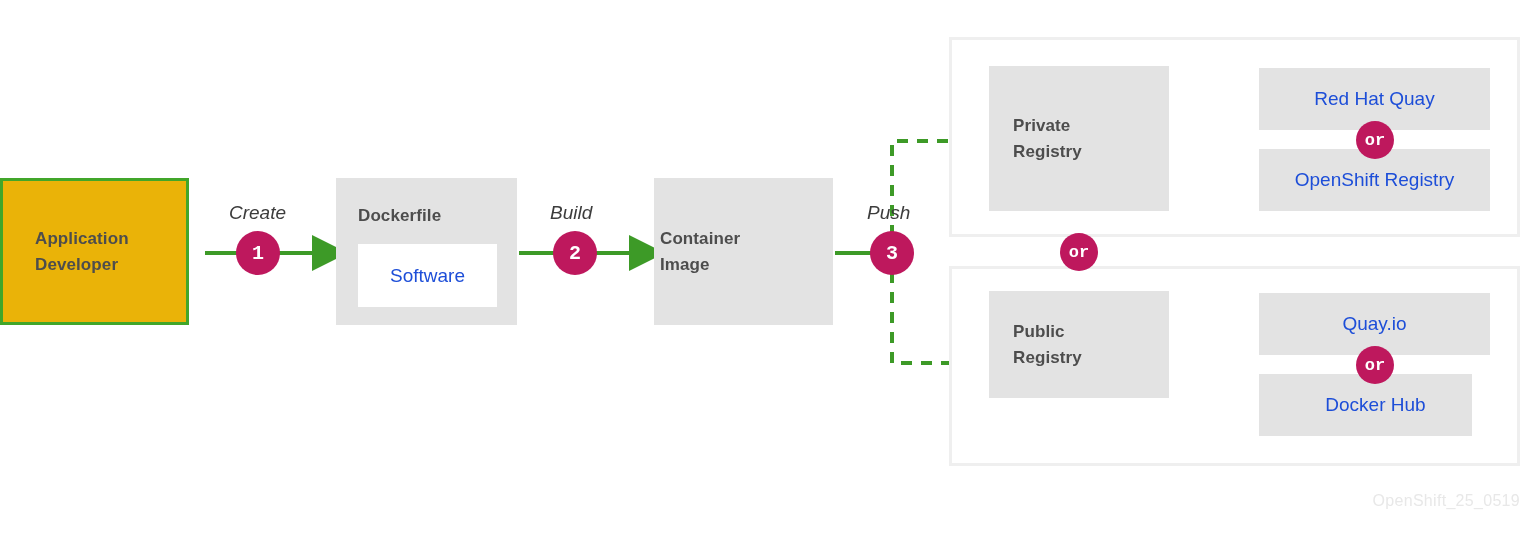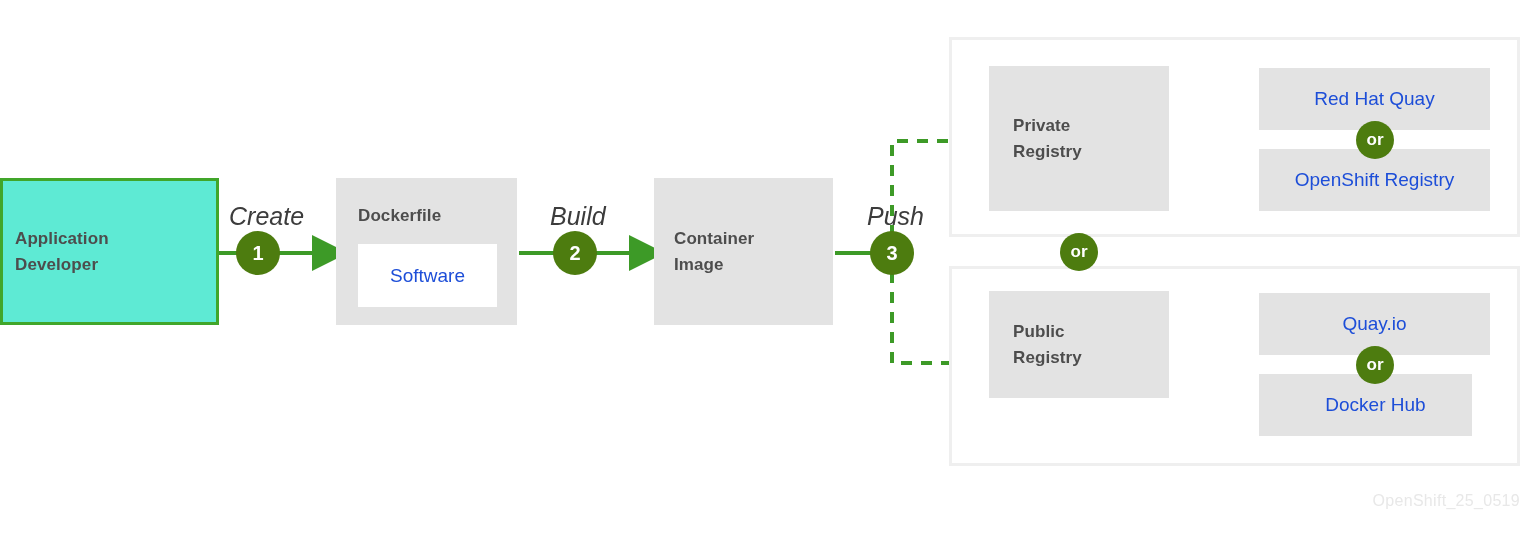--- a/index.html
+++ b/index.html
@@ -46,25 +46,25 @@
   .node-title-plain {
     font-size: 19px;
     line-height: 24px;
     color: #1d4ed8;
   }
 
   
   #node-app-developer {
     left: 0px;
     top: 178px;
-    width: 219px;
+    width: 189px;
     height: 147px;
     border: 3px solid #41a62a;
-    background: #5eead4;
-    padding-left: 12px;
+    background: #eab308;
+    padding-left: 32px;
   }
   
   #node-dockerfile {
     left: 336px;
     top: 178px;
     width: 181px;
     height: 147px;
     display: block;
     padding: 0;
   }
@@ -83,21 +83,21 @@
     display: flex;
     align-items: center;
     justify-content: center;
   }
   
   #node-container-image {
     left: 654px;
     top: 178px;
     width: 179px;
     height: 147px;
-    padding-left: 20px;
+    padding-left: 6px;
   }
 
   
   .group-frame {
     position: absolute;
     border: 3px solid #efefef;
     background: #ffffff;
     box-sizing: border-box;
   }
   #group-private { left: 949px; top: 37px; width: 571px; height: 200px; }
@@ -124,26 +124,27 @@
   }
   #opt-redhat-quay       { left: 1259px; top: 68px;  width: 231px; height: 62px; }
   #opt-openshift-registry{ left: 1259px; top: 149px; width: 231px; height: 62px; }
   #opt-quay-io           { left: 1259px; top: 293px; width: 231px; height: 62px; }
   #opt-docker-hub        { left: 1259px; top: 374px; width: 213px; height: 62px; padding-left: 20px; }
 
   
   .circle-badge {
     position: absolute;
     border-radius: 50%;
-    background: #4d7c0f;
+    background: #be185d;
     color: #ffffff;
     display: flex;
     align-items: center;
     justify-content: center;
     box-sizing: border-box;
+    font-family: Liberation Mono, monospace;
   }
   .step-circle {
     width: 44px;
     height: 44px;
     font-size: 20px;
     font-weight: bold;
   }
   #step-1 { left: 236px; top: 231px; }
   #step-2 { left: 553px; top: 231px; }
   #step-3 { left: 870px; top: 231px; }
@@ -155,21 +156,21 @@
     font-weight: bold;
   }
   #or-private { left: 1356px; top: 121px; }
   #or-public  { left: 1356px; top: 346px; }
   #or-groups  { left: 1060px; top: 233px; }
 
   
   .edge-label {
     position: absolute;
     font-style: italic;
-    font-size: 25px;
+    font-size: 19px;
     color: #3c3c3c;
     white-space: nowrap;
   }
   #label-create { left: 229px; top: 202px; }
   #label-build  { left: 550px; top: 202px; }
   #label-push   { left: 867px; top: 202px; }
 
   
   #watermark {
     position: absolute;

